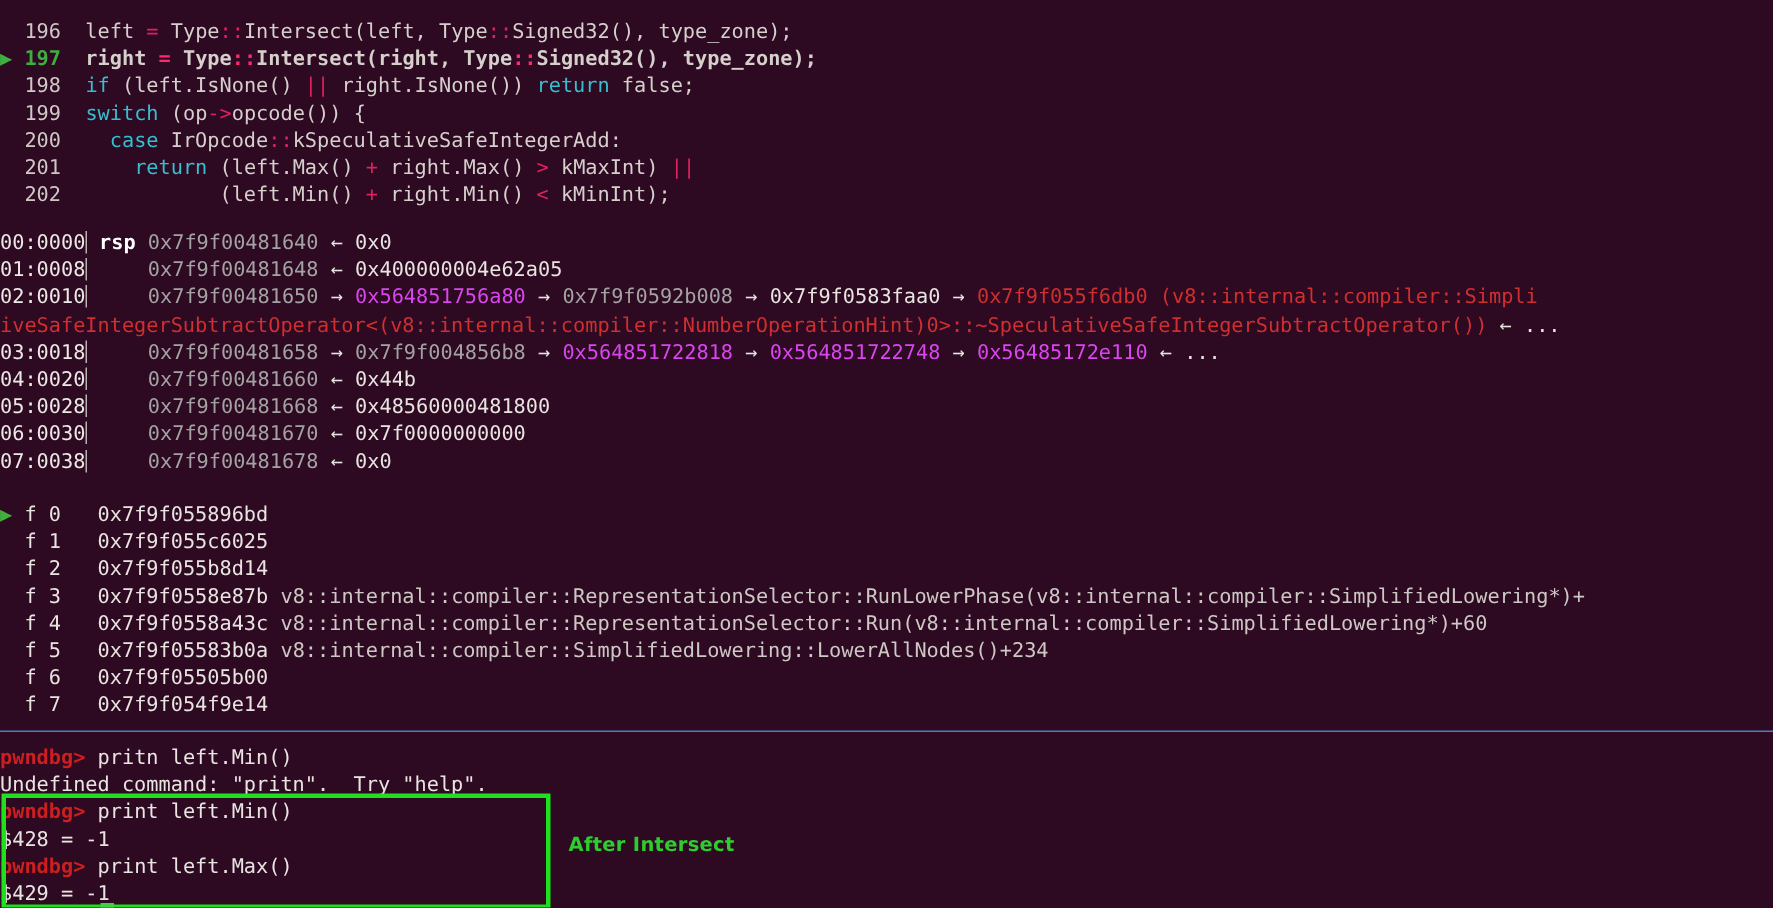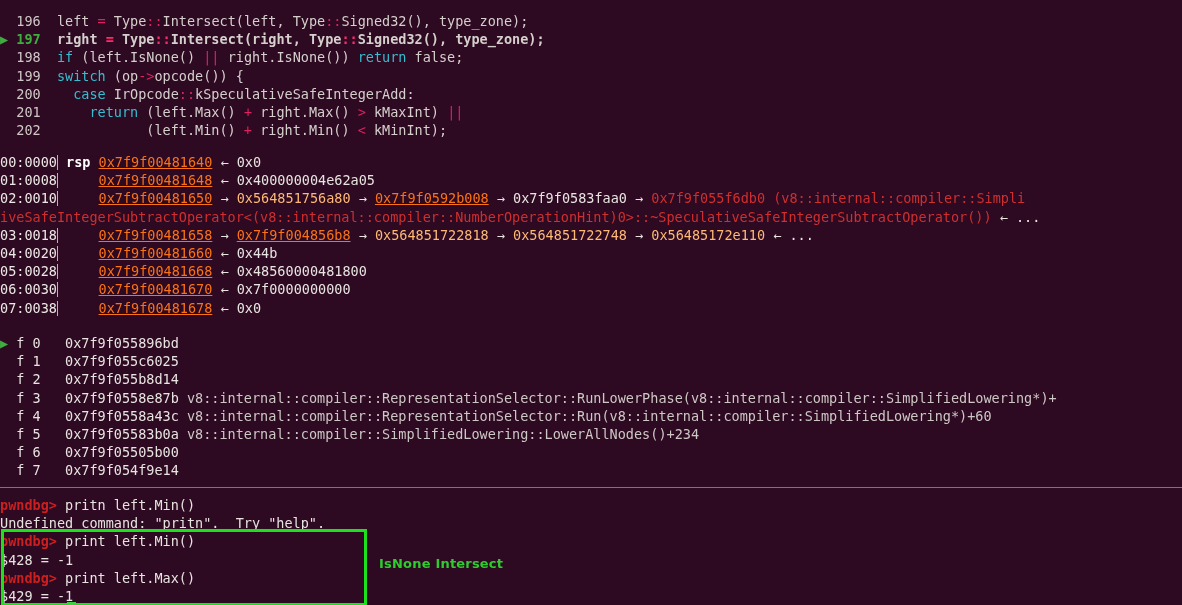--- a/index.html
+++ b/index.html
@@ -31,22 +31,22 @@
 
   
   .c-lineno   { color: #cfc9c5; }
   .c-kw       { color: #35bfd0; }
   .c-op       { color: #e0215f; }
   .c-plain    { color: #d5d0cc; }
   .c-arrowcur { color: #3fae3f; font-weight: bold; }
   .cur-line   { font-weight: bold; color: #ffffff; }
   .cur-line .c-op { color: #ff2a6d; }
 
-  .c-addr     { color: #f97316; text-decoration: underline; }
-  .c-addr2    { color: #fdba74; }
+  .c-addr     { color: #a3a3a3; }
+  .c-addr2    { color: #d946ef; }
   .c-white    { color: #e8e4e0; }
   .c-red      { color: #cf2f2f; }
   .c-idx      { color: #ece8e4; }
   .c-rsp      { color: #ffffff; font-weight: bold; }
   .c-sym      { color: #cdc8c4; }
   .c-prompt   { color: #cc1f1f; font-weight: bold; }
 
   .sep {
     display: flex;
     align-items: center;
@@ -133,16 +133,16 @@
 
   
   <div id="bt-pane" style="position:absolute;left:0;top:331px;width:1182px;"><div class="row"><span class="c-arrowcur">▶ </span><span class="c-white">f 0   </span><span class="c-white">0x7f9f055896bd</span></div><div class="row"><span class="c-plain">  </span><span class="c-white">f 1   </span><span class="c-white">0x7f9f055c6025</span></div><div class="row"><span class="c-plain">  </span><span class="c-white">f 2   </span><span class="c-white">0x7f9f055b8d14</span></div><div class="row"><span class="c-plain">  </span><span class="c-white">f 3   </span><span class="c-white">0x7f9f0558e87b</span><span class="c-sym"> v8::internal::compiler::RepresentationSelector::RunLowerPhase(v8::internal::compiler::SimplifiedLowering*)+</span></div><div class="row"><span class="c-plain">  </span><span class="c-white">f 4   </span><span class="c-white">0x7f9f0558a43c</span><span class="c-sym"> v8::internal::compiler::RepresentationSelector::Run(v8::internal::compiler::SimplifiedLowering*)+60</span></div><div class="row"><span class="c-plain">  </span><span class="c-white">f 5   </span><span class="c-white">0x7f9f05583b0a</span><span class="c-sym"> v8::internal::compiler::SimplifiedLowering::LowerAllNodes()+234</span></div><div class="row"><span class="c-plain">  </span><span class="c-white">f 6   </span><span class="c-white">0x7f9f05505b00</span></div><div class="row"><span class="c-plain">  </span><span class="c-white">f 7   </span><span class="c-white">0x7f9f054f9e14</span></div></div>
 
   
   <div class="plain-sep" style="position:absolute;left:0;top:475px;width:1182px;"></div>
   <div id="console-pane" style="position:absolute;left:0;top:493px;width:1182px;"><div class="row"><span class="c-prompt">pwndbg&gt;</span><span class="c-white"> pritn left.Min()</span></div><div class="row"><span class="c-white">Undefined command: "pritn".  Try "help".</span></div><div class="row"><span class="c-prompt">pwndbg&gt;</span><span class="c-white"> print left.Min()</span></div><div class="row"><span class="c-white">$428 = -1</span></div><div class="row"><span class="c-prompt">pwndbg&gt;</span><span class="c-white"> print left.Max()</span></div><div class="row"><span class="c-white">$429 = -1</span></div></div>
 
   
   <div class="hl-box"></div>
-  <div class="annot">IsNone Intersect</div>
+  <div class="annot">After Intersect</div>
   <div class="cursor-blk"></div>
 
 </div>
 
 </body></html>

